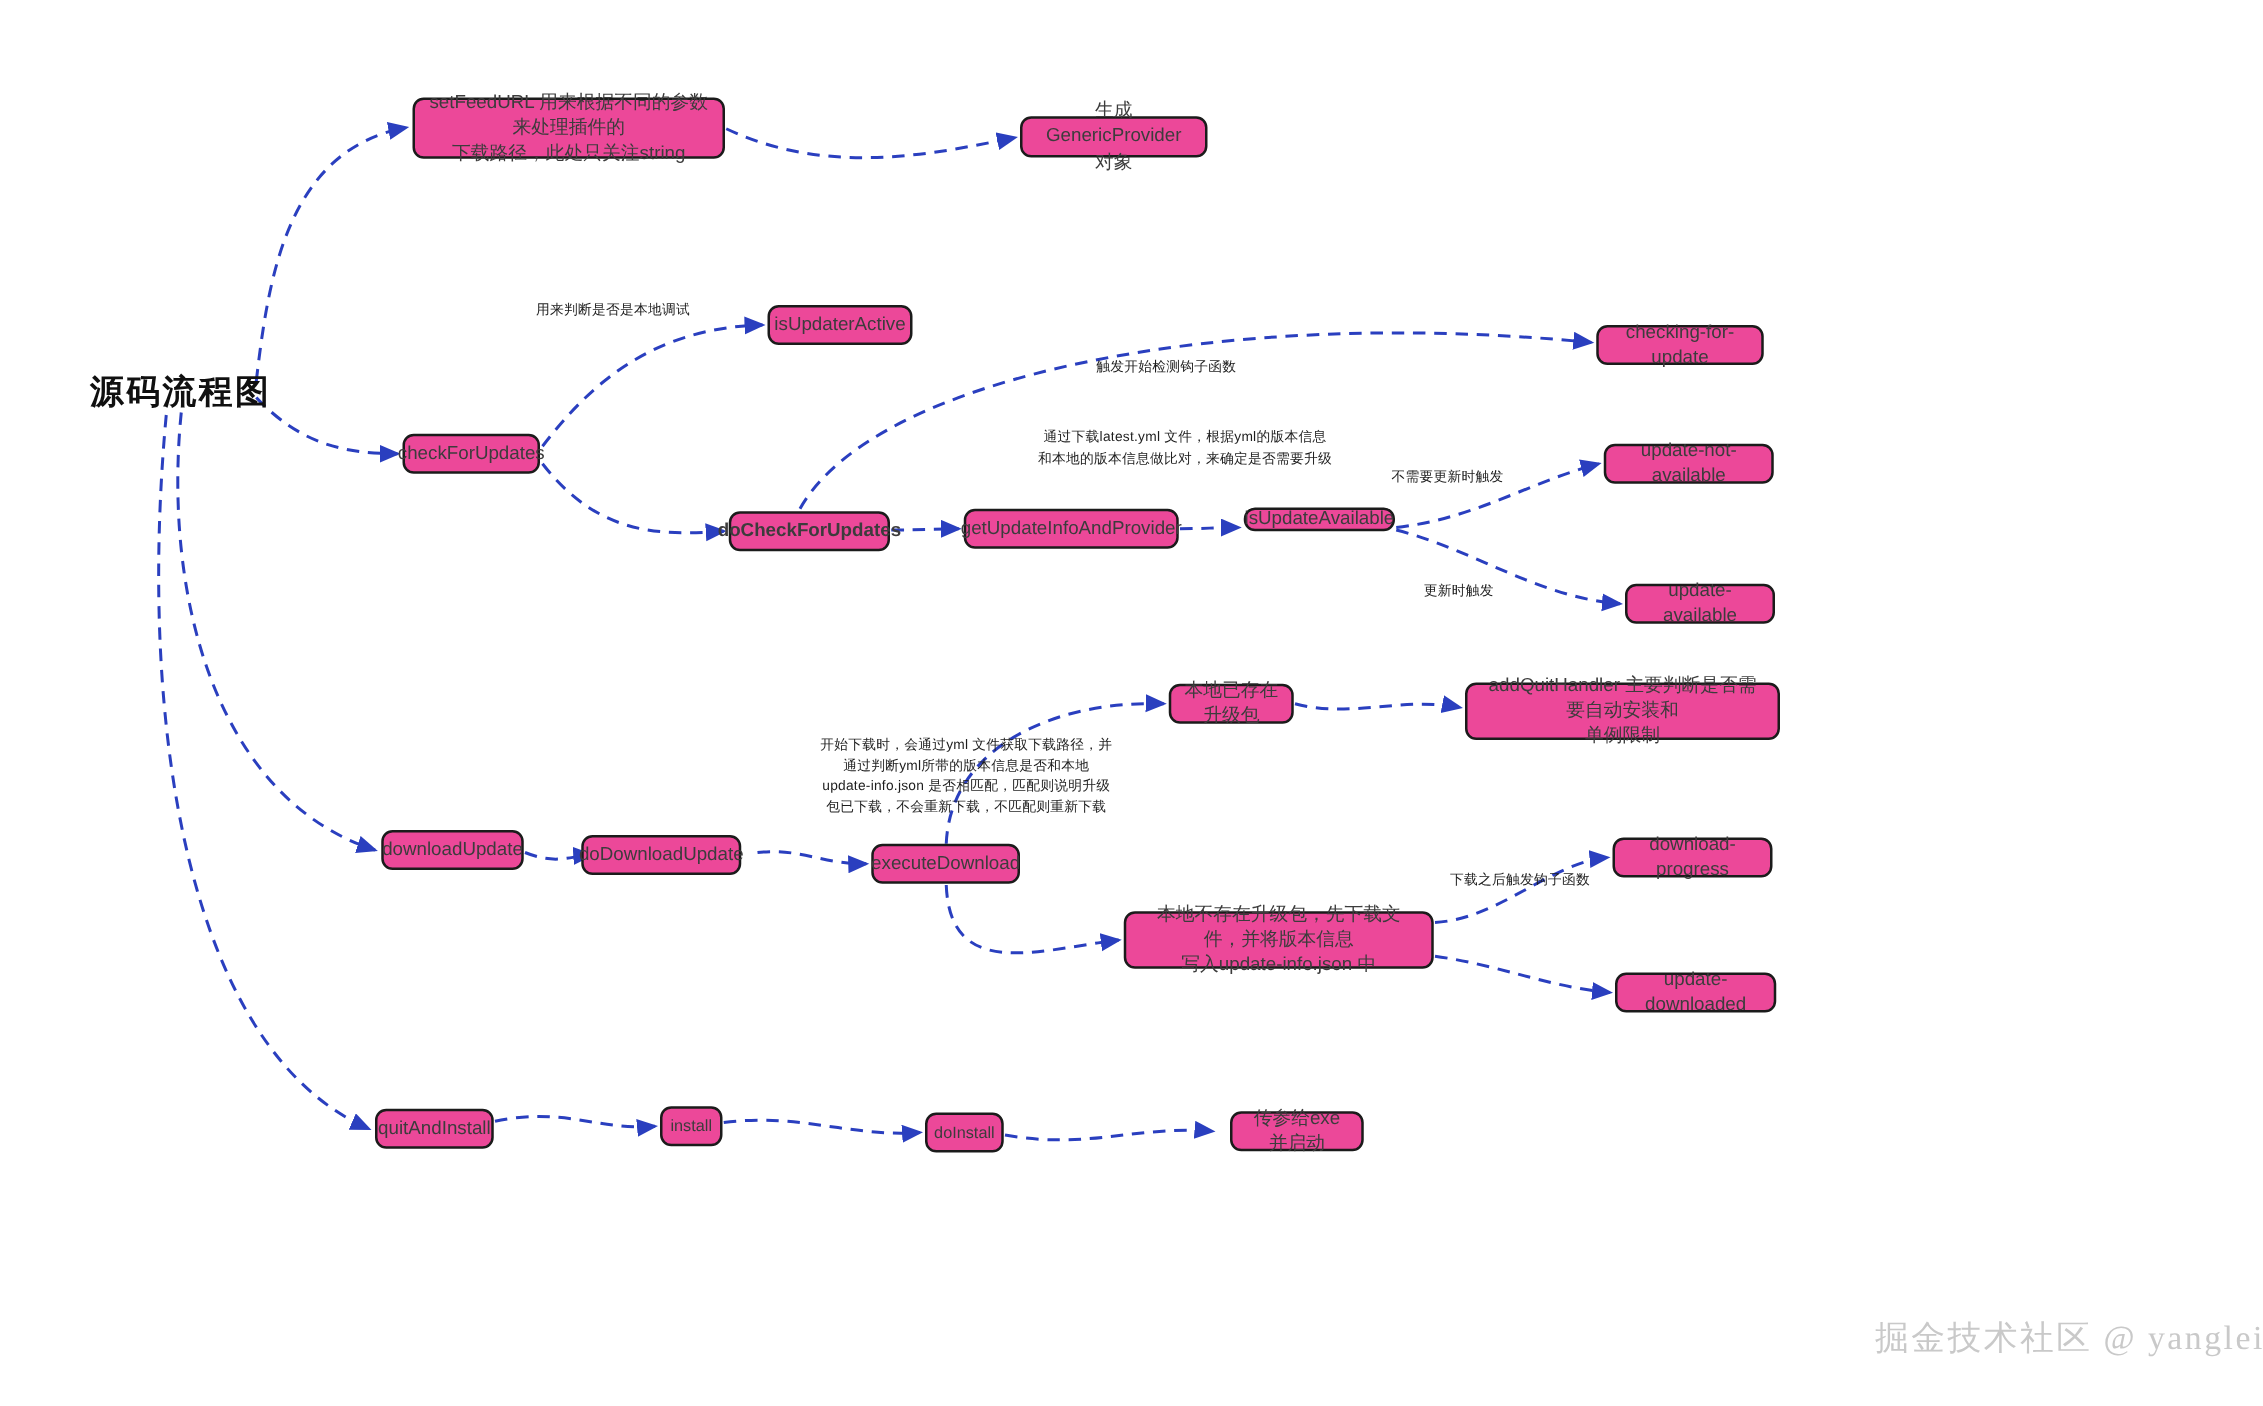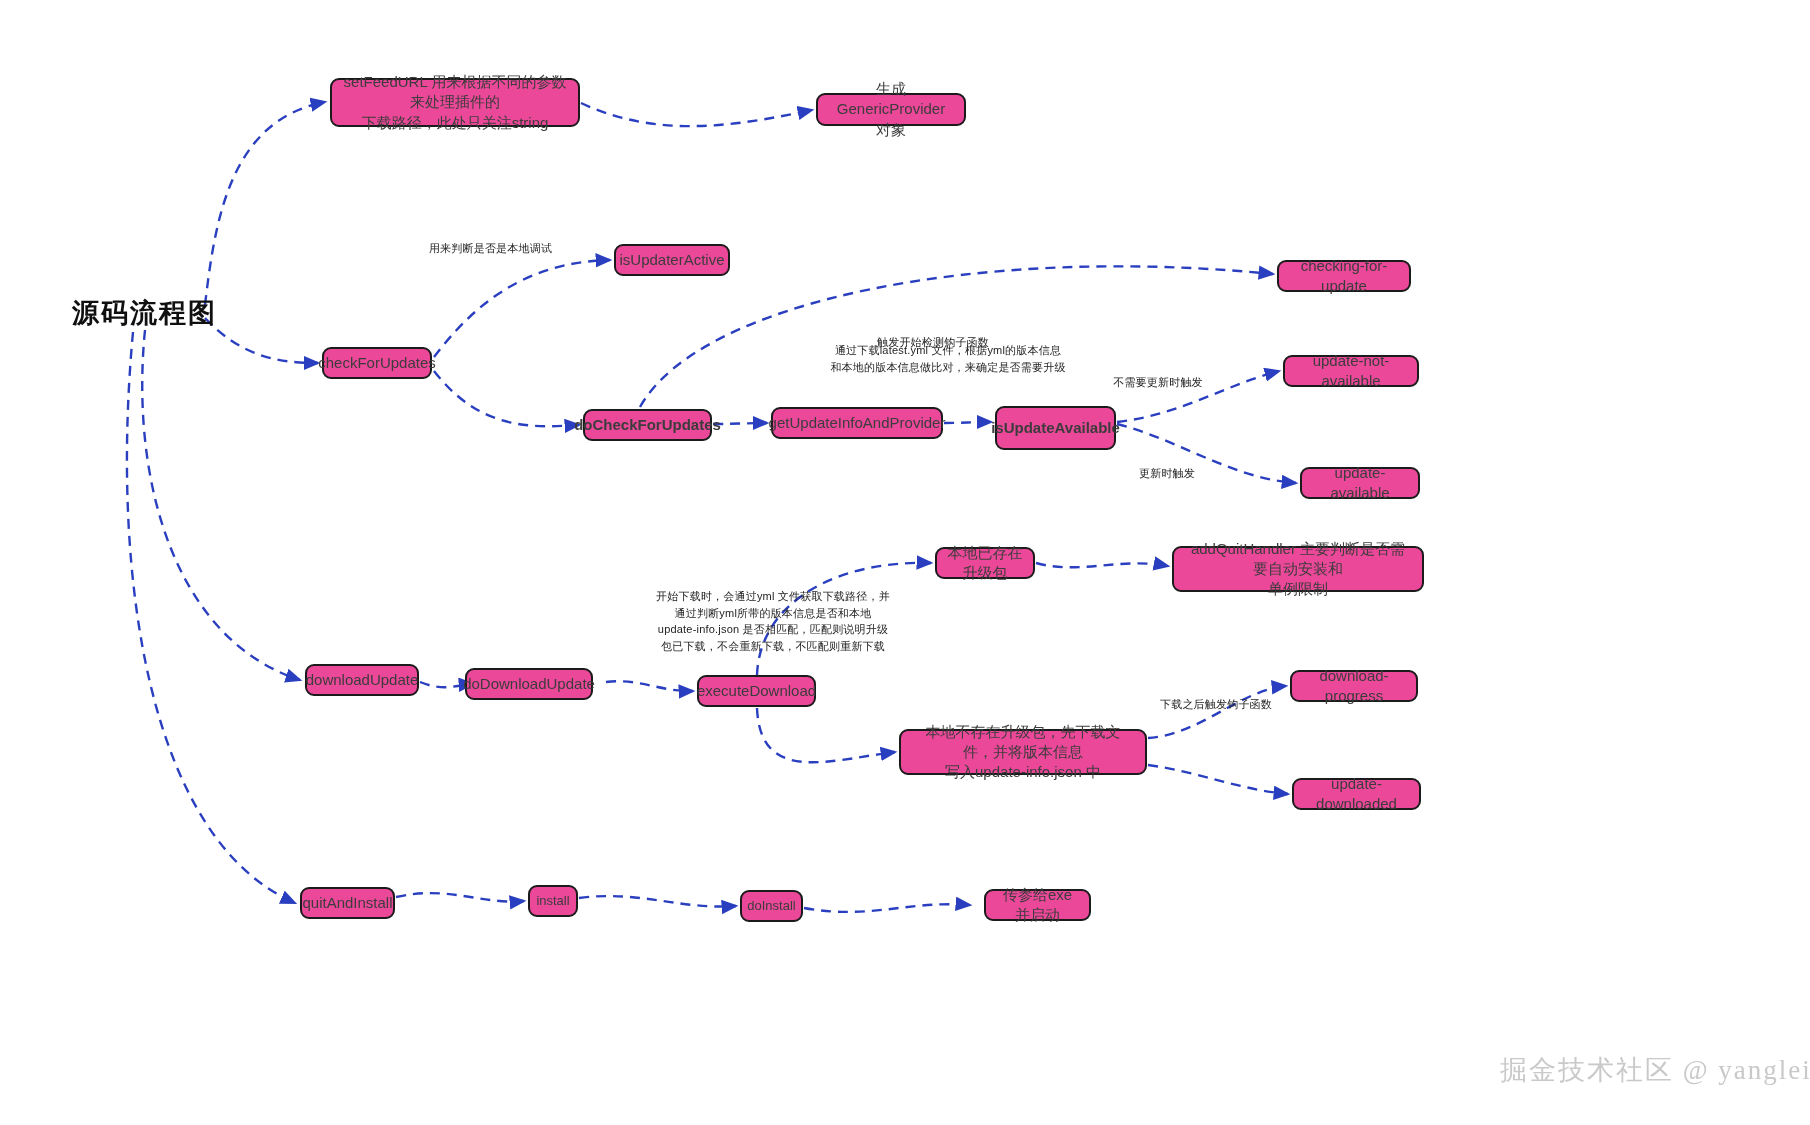--- a/index.html
+++ b/index.html
@@ -112,41 +112,41 @@
 
   <div id="node-layer">
       <div class="node" style="left: 330px; top: 78px; width: 250px; height: 49px;">setFeedURL 用来根据不同的参数来处理插件的
 下载路径，此处只关注string</div>
       <div class="node" style="left: 816px; top: 93px; width: 150px; height: 33px;">生成GenericProvider 对象</div>
       <div class="node" style="left: 614px; top: 244px; width: 116px; height: 32px;">isUpdaterActive</div>
       <div class="node" style="left: 322px; top: 347px; width: 110px; height: 32px;">checkForUpdates</div>
       <div class="node" style="left: 1277px; top: 260px; width: 134px; height: 32px;">checking-for-update</div>
       <div class="node" style="left: 583px; top: 409px; width: 129px; height: 32px; font-weight: bold;">doCheckForUpdates</div>
       <div class="node" style="left: 771px; top: 407px; width: 172px; height: 32px;">getUpdateInfoAndProvider</div>
-      <div class="node" style="left: 995px; top: 406px; width: 121px; height: 44px; font-weight: bold;">isUpdateAvailable</div>
+      <div class="node" style="left: 995px; top: 406px; width: 121px; height: 19px;">isUpdateAvailable</div>
       <div class="node" style="left: 1283px; top: 355px; width: 136px; height: 32px;">update-not-available</div>
       <div class="node" style="left: 1300px; top: 467px; width: 120px; height: 32px;">update-available</div>
       <div class="node" style="left: 935px; top: 547px; width: 100px; height: 32px;">本地已存在升级包</div>
       <div class="node" style="left: 1172px; top: 546px; width: 252px; height: 46px;">addQuitHandler 主要判断是否需要自动安装和
 单例限制</div>
       <div class="node" style="left: 305px; top: 664px; width: 114px; height: 32px;">downloadUpdate</div>
       <div class="node" style="left: 465px; top: 668px; width: 128px; height: 32px;">doDownloadUpdate</div>
       <div class="node" style="left: 697px; top: 675px; width: 119px; height: 32px;">executeDownload</div>
       <div class="node" style="left: 1290px; top: 670px; width: 128px; height: 32px;">download-progress</div>
       <div class="node" style="left: 899px; top: 729px; width: 248px; height: 46px;">本地不存在升级包，先下载文件，并将版本信息
 写入update-info.json 中</div>
       <div class="node" style="left: 1292px; top: 778px; width: 129px; height: 32px;">update-downloaded</div>
       <div class="node" style="left: 300px; top: 887px; width: 95px; height: 32px;">quitAndInstall</div>
       <div class="node small" style="left: 528px; top: 885px; width: 50px; height: 32px;">install</div>
       <div class="node small" style="left: 740px; top: 890px; width: 63px; height: 32px;">doInstall</div>
       <div class="node" style="left: 974px; top: 889px; width: 107px; height: 32px; margin-left: 10px;">传参给exe并启动</div>
     </div>
   <div id="label-layer">
       <div class="edge-label" style="left: 423px; top: 240px; width: 135px;">用来判断是否是本地调试</div>
-      <div class="edge-label" style="left: 868px; top: 286px; width: 130px; margin-top: 48px;">触发开始检测钩子函数</div>
+      <div class="edge-label" style="left: 868px; top: 286px; width: 130px;">触发开始检测钩子函数</div>
       <div class="edge-label" style="left: 830px; top: 342px; width: 236px;">通过下载latest.yml 文件，根据yml的版本信息
 和本地的版本信息做比对，来确定是否需要升级</div>
       <div class="edge-label" style="left: 1108px; top: 374px; width: 100px;">不需要更新时触发</div>
       <div class="edge-label" style="left: 1132px; top: 465px; width: 70px;">更新时触发</div>
       <div class="edge-label" style="left: 648px; top: 588px; width: 250px;">开始下载时，会通过yml 文件获取下载路径，并
 通过判断yml所带的版本信息是否和本地
 update-info.json 是否相匹配，匹配则说明升级
 包已下载，不会重新下载，不匹配则重新下载</div>
       <div class="edge-label" style="left: 1152px; top: 696px; width: 128px;">下载之后触发钩子函数</div>
     </div>

